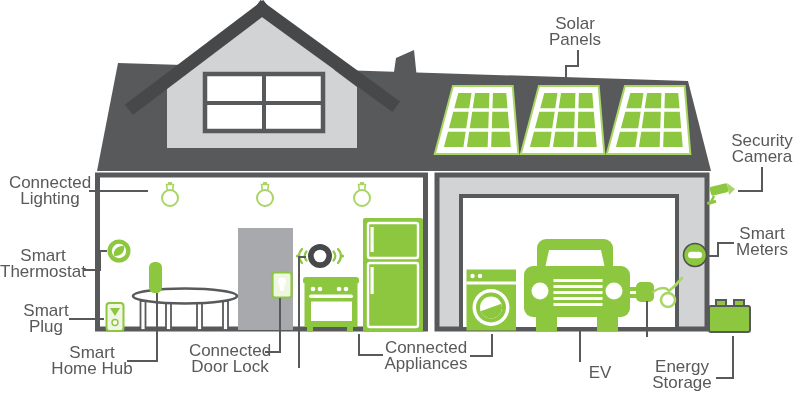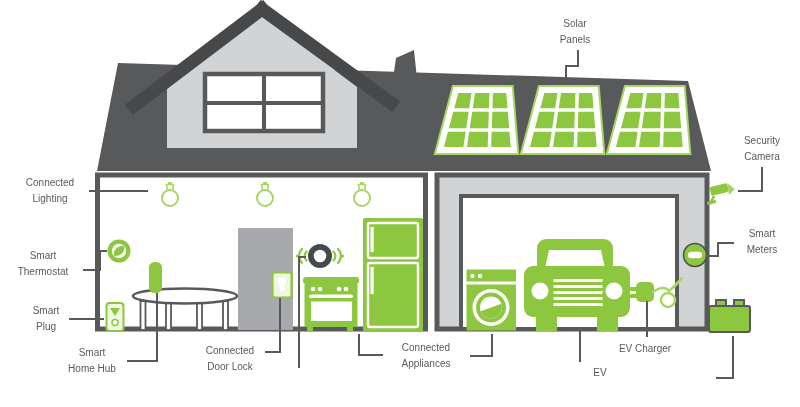--- a/index.html
+++ b/index.html
@@ -1,19 +1,19 @@
 <!DOCTYPE html>
 <html><head>
 <meta charset="utf-8">
 <style>
   html,body{margin:0;padding:0;background:#fff;}
   .stage{position:relative;width:800px;height:407px;background:#ffffff;overflow:hidden;
          font-family:"Liberation Sans", sans-serif;}
   .stage svg{position:absolute;left:0;top:0;}
-  .lbl{position:absolute;color:#58595b;font-size:10px;line-height:15.5px;
+  .lbl{position:absolute;color:#58595b;font-size:17px;line-height:15.5px;
        text-align:center;white-space:pre-line;}
 </style>
 </head>
 <body>
 
 <div class="stage">
 
 <svg viewBox="0 0 800 407" width="800" height="407">
 
   <g>
@@ -231,17 +231,18 @@
 Thermostat</div>
   <div class="lbl" style="left:6px;top:303px;width:80px;">Smart
 Plug</div>
   <div class="lbl" style="left:47px;top:345px;width:90px;">Smart
 Home Hub</div>
   <div class="lbl" style="left:188px;top:343px;width:84px;">Connected
 Door Lock</div>
   <div class="lbl" style="left:384px;top:340px;width:84px;">Connected
 Appliances</div>
   <div class="lbl" style="left:580px;top:365px;width:40px;">EV</div>
-  <div class="lbl" style="left:595px;top:341px;width:100px;">EV Charger</div>
+  <div class="lbl" style="left:642px;top:359px;width:80px;">Energy
+Storage</div>
   <div class="lbl" style="left:722px;top:226px;width:80px;">Smart
 Meters</div>
 
 </div>
 
 </body></html>

